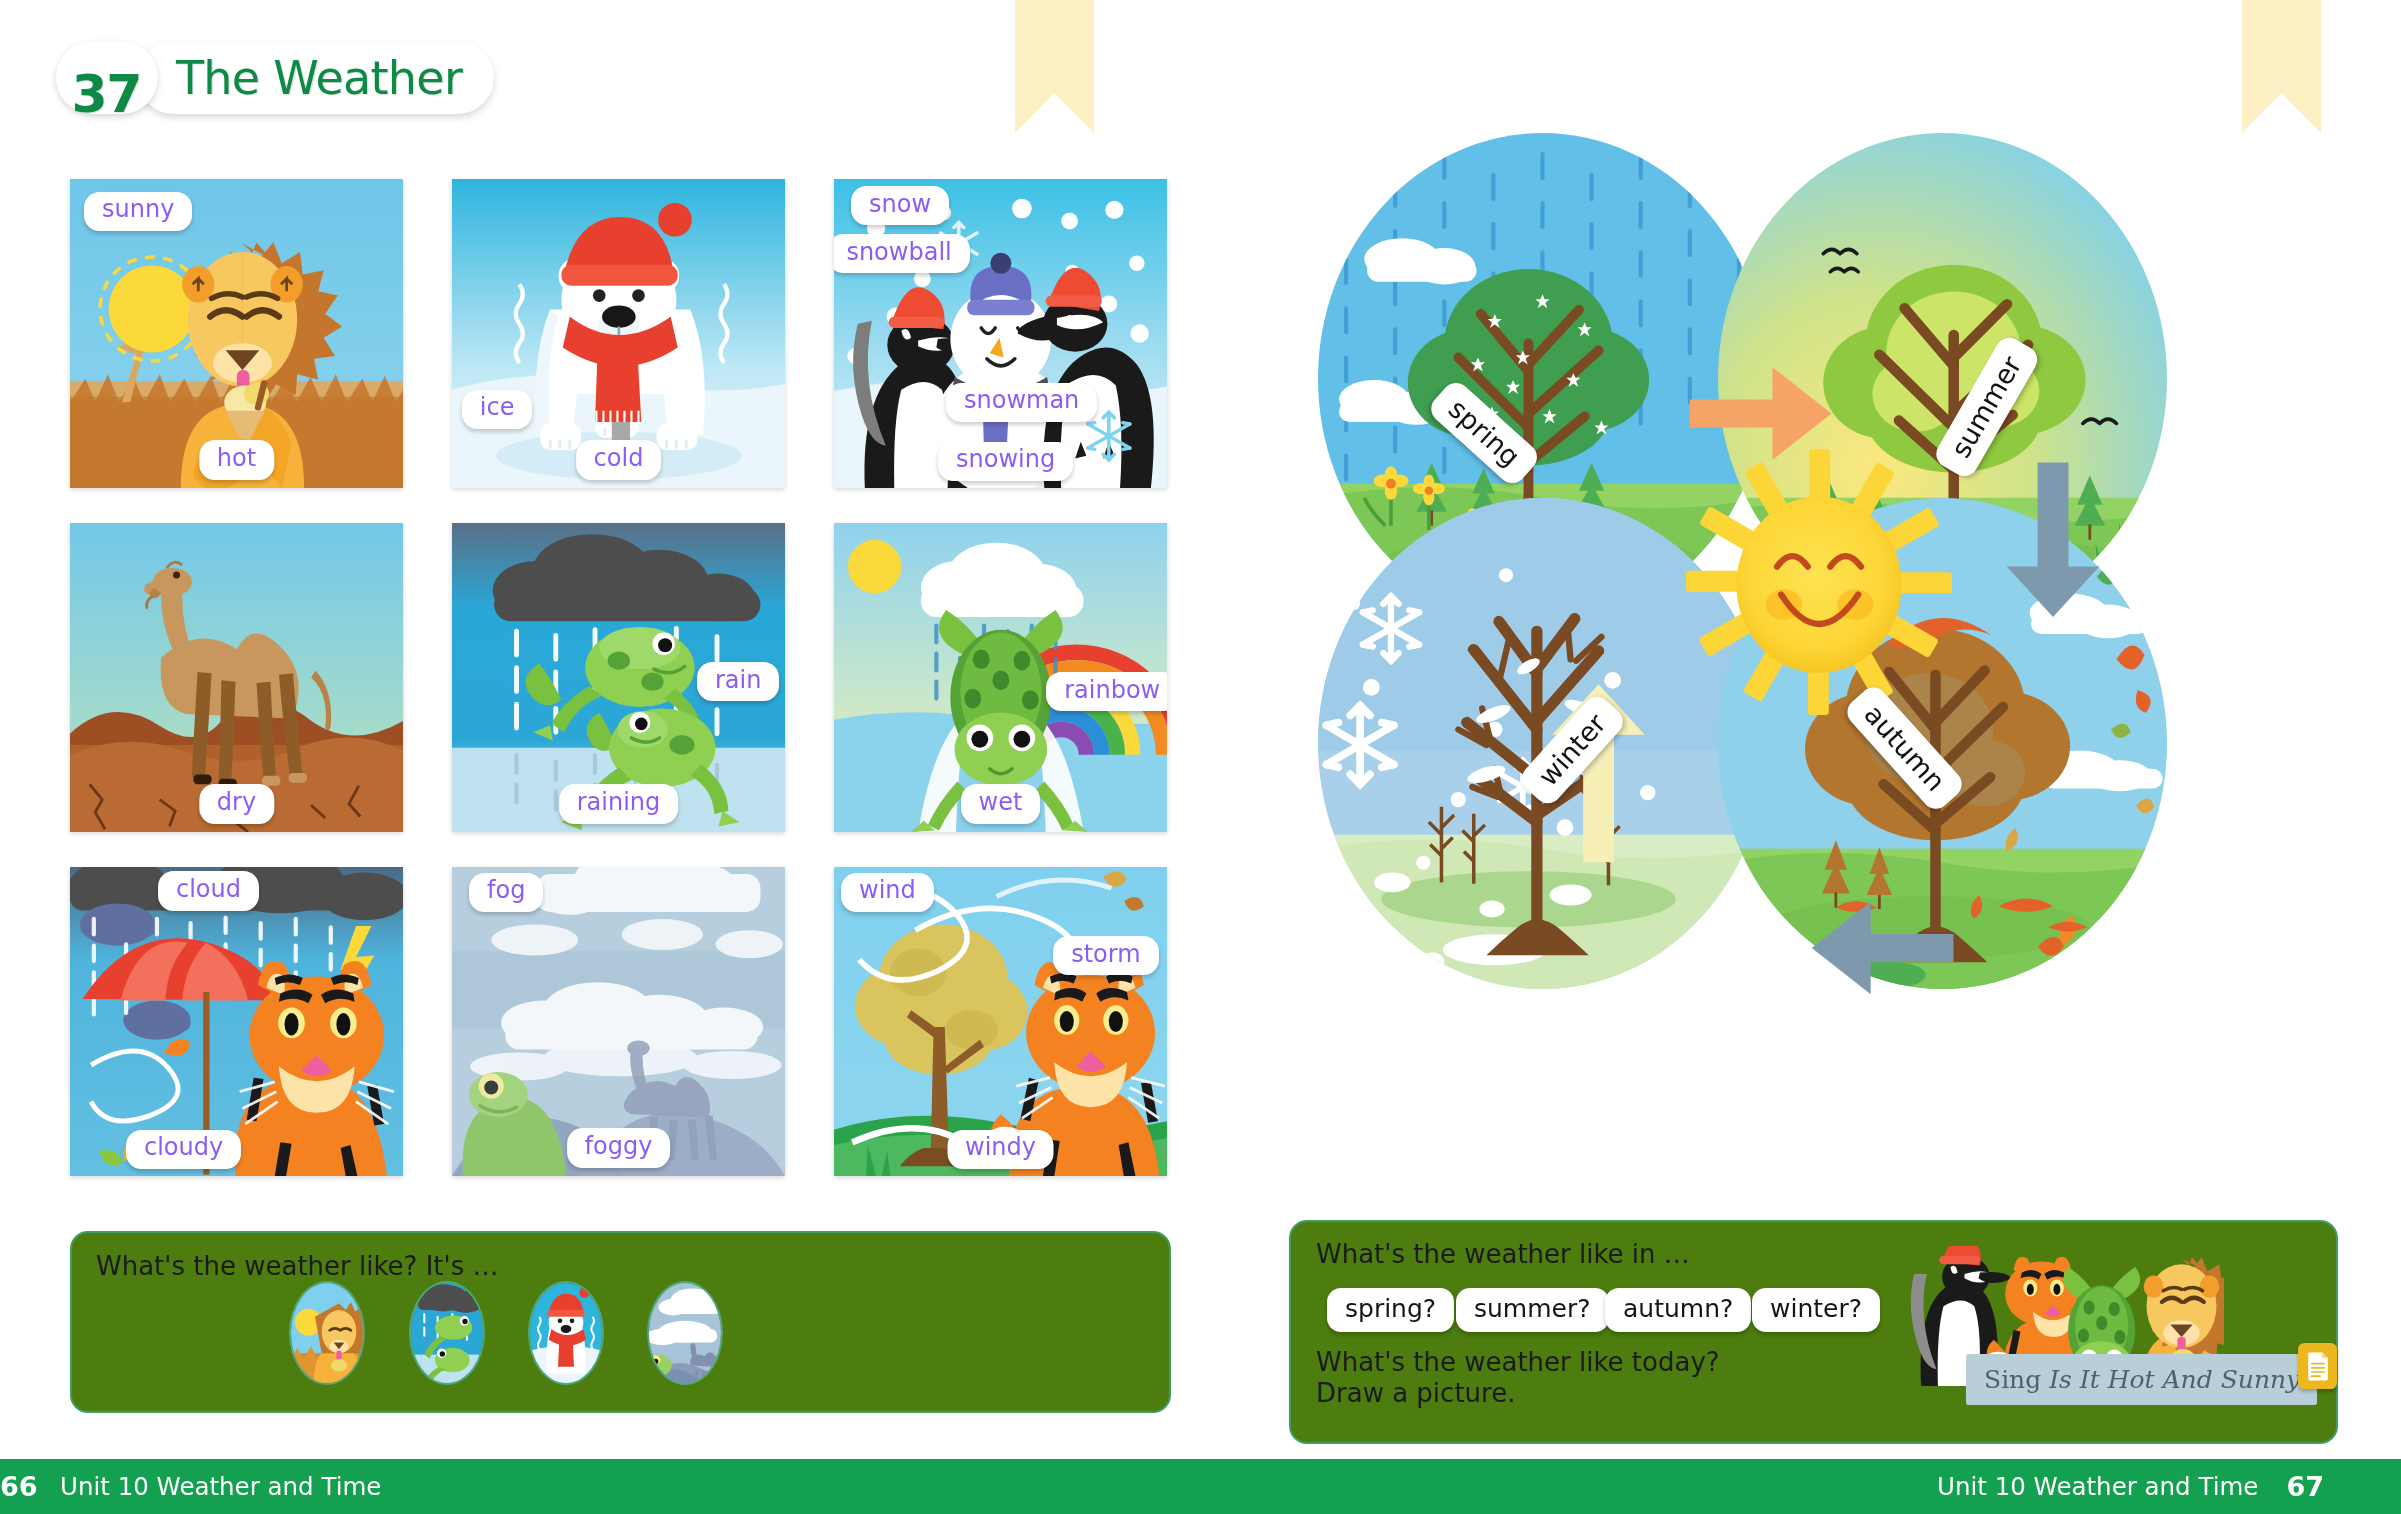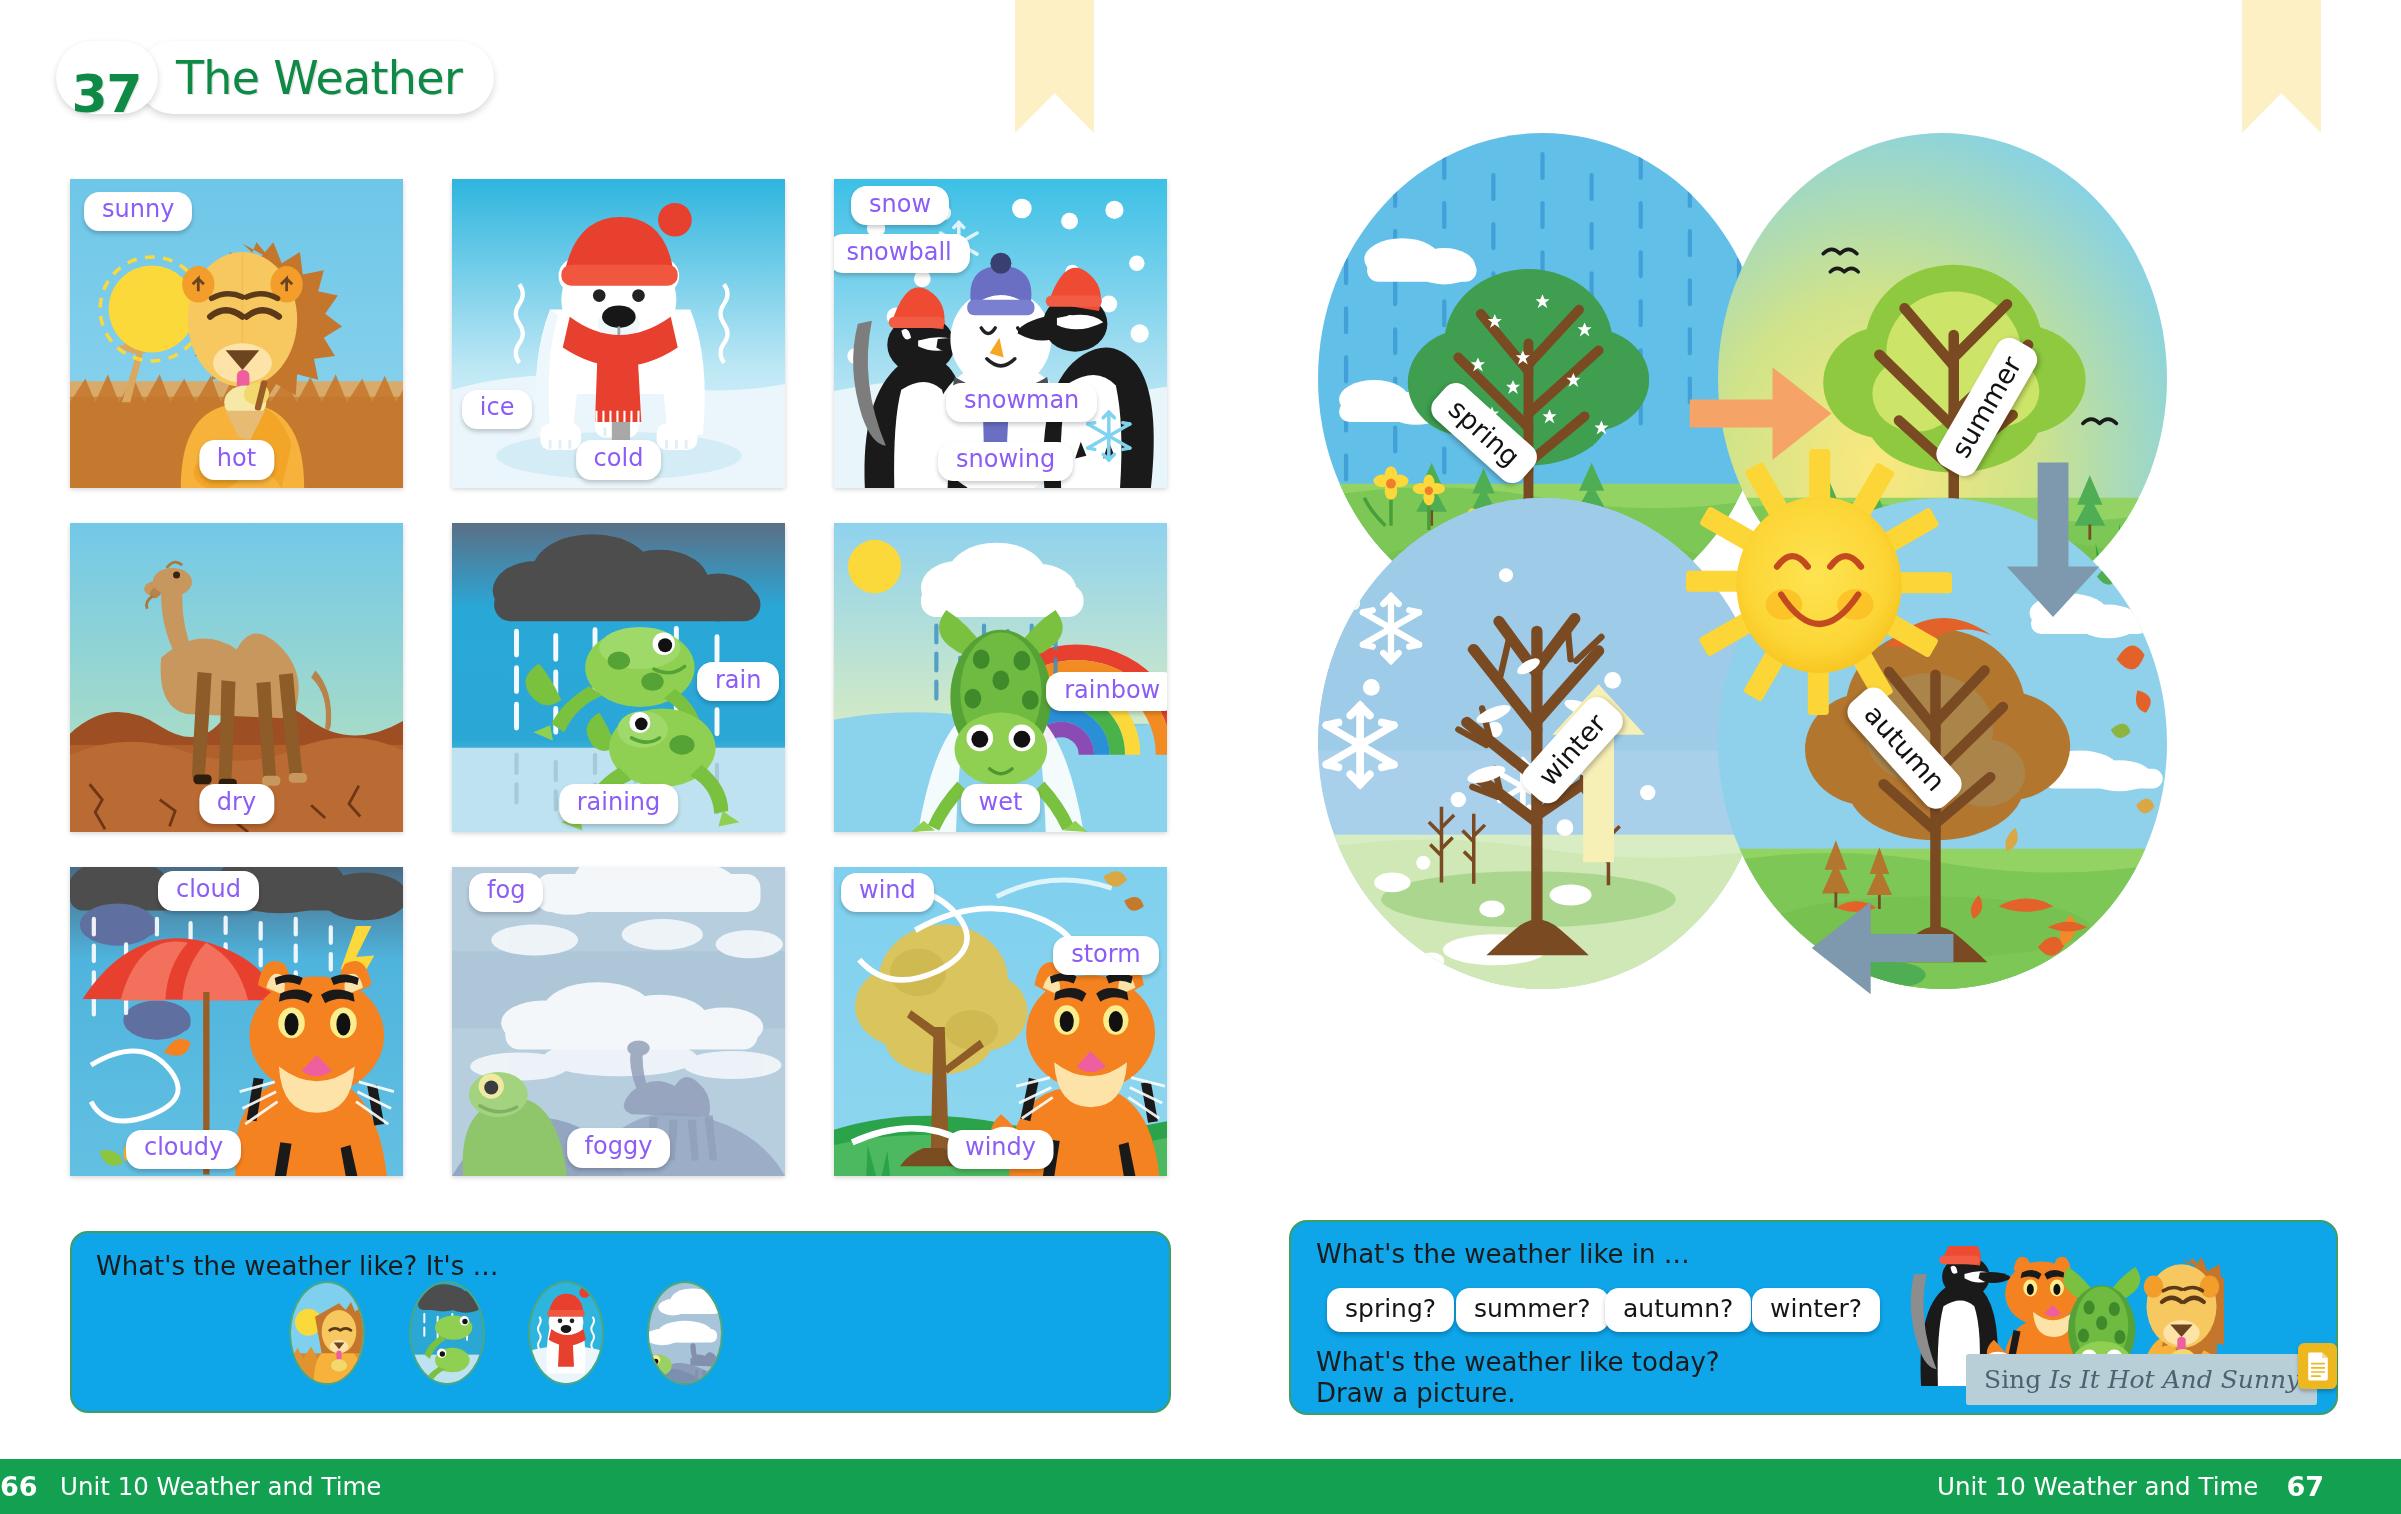--- a/index.html
+++ b/index.html
@@ -87,25 +87,25 @@
   .sky-rain   { background: linear-gradient(180deg,#5a6f86 0%,#29a8d8 28%,#2ba7d6 70%,#cfe8f4 100%); }
   .sky-storm  { background: linear-gradient(180deg,#4a6b86 0%,#4fb4dd 30%,#63c0e2 100%); }
   .sky-fog    { background: linear-gradient(180deg,#b9d6e6 0%,#a8c4d8 48%,#9db6cc 100%); }
   .sky-windy  { background: linear-gradient(180deg,#7fd0ee 0%,#8fd6ef 100%); }
 
   
   svg.scene { position: absolute; inset: 0; width: 100%; height: 100%; display:block; }
 
   
   .panel {
-    position: absolute; background: #0ea5e9; border: 2.1px solid #3f9e63;
+    position: absolute; background: #4d7c0f; border: 2.1px solid #3f9e63;
     border-radius: 18px;
   }
   .panel-left  { left: 70px;  top: 1231px; width: 1101px; height: 182px; }
-  .panel-right { left: 1289px; top: 1220px; width: 1049px; height: 195px; }
+  .panel-right { left: 1289px; top: 1220px; width: 1049px; height: 224px; }
 
   .panel-q {
     position: absolute; font-size: 26px; color: #1b1b1b;
     font-family: "DejaVu Sans", sans-serif; white-space: nowrap;
   }
   .thumb {
     position: absolute; width: 76px; height: 104px; border-radius: 50%;
     border: 2.1px solid #4ea87a; overflow: hidden;
   }
   .season-pill {

